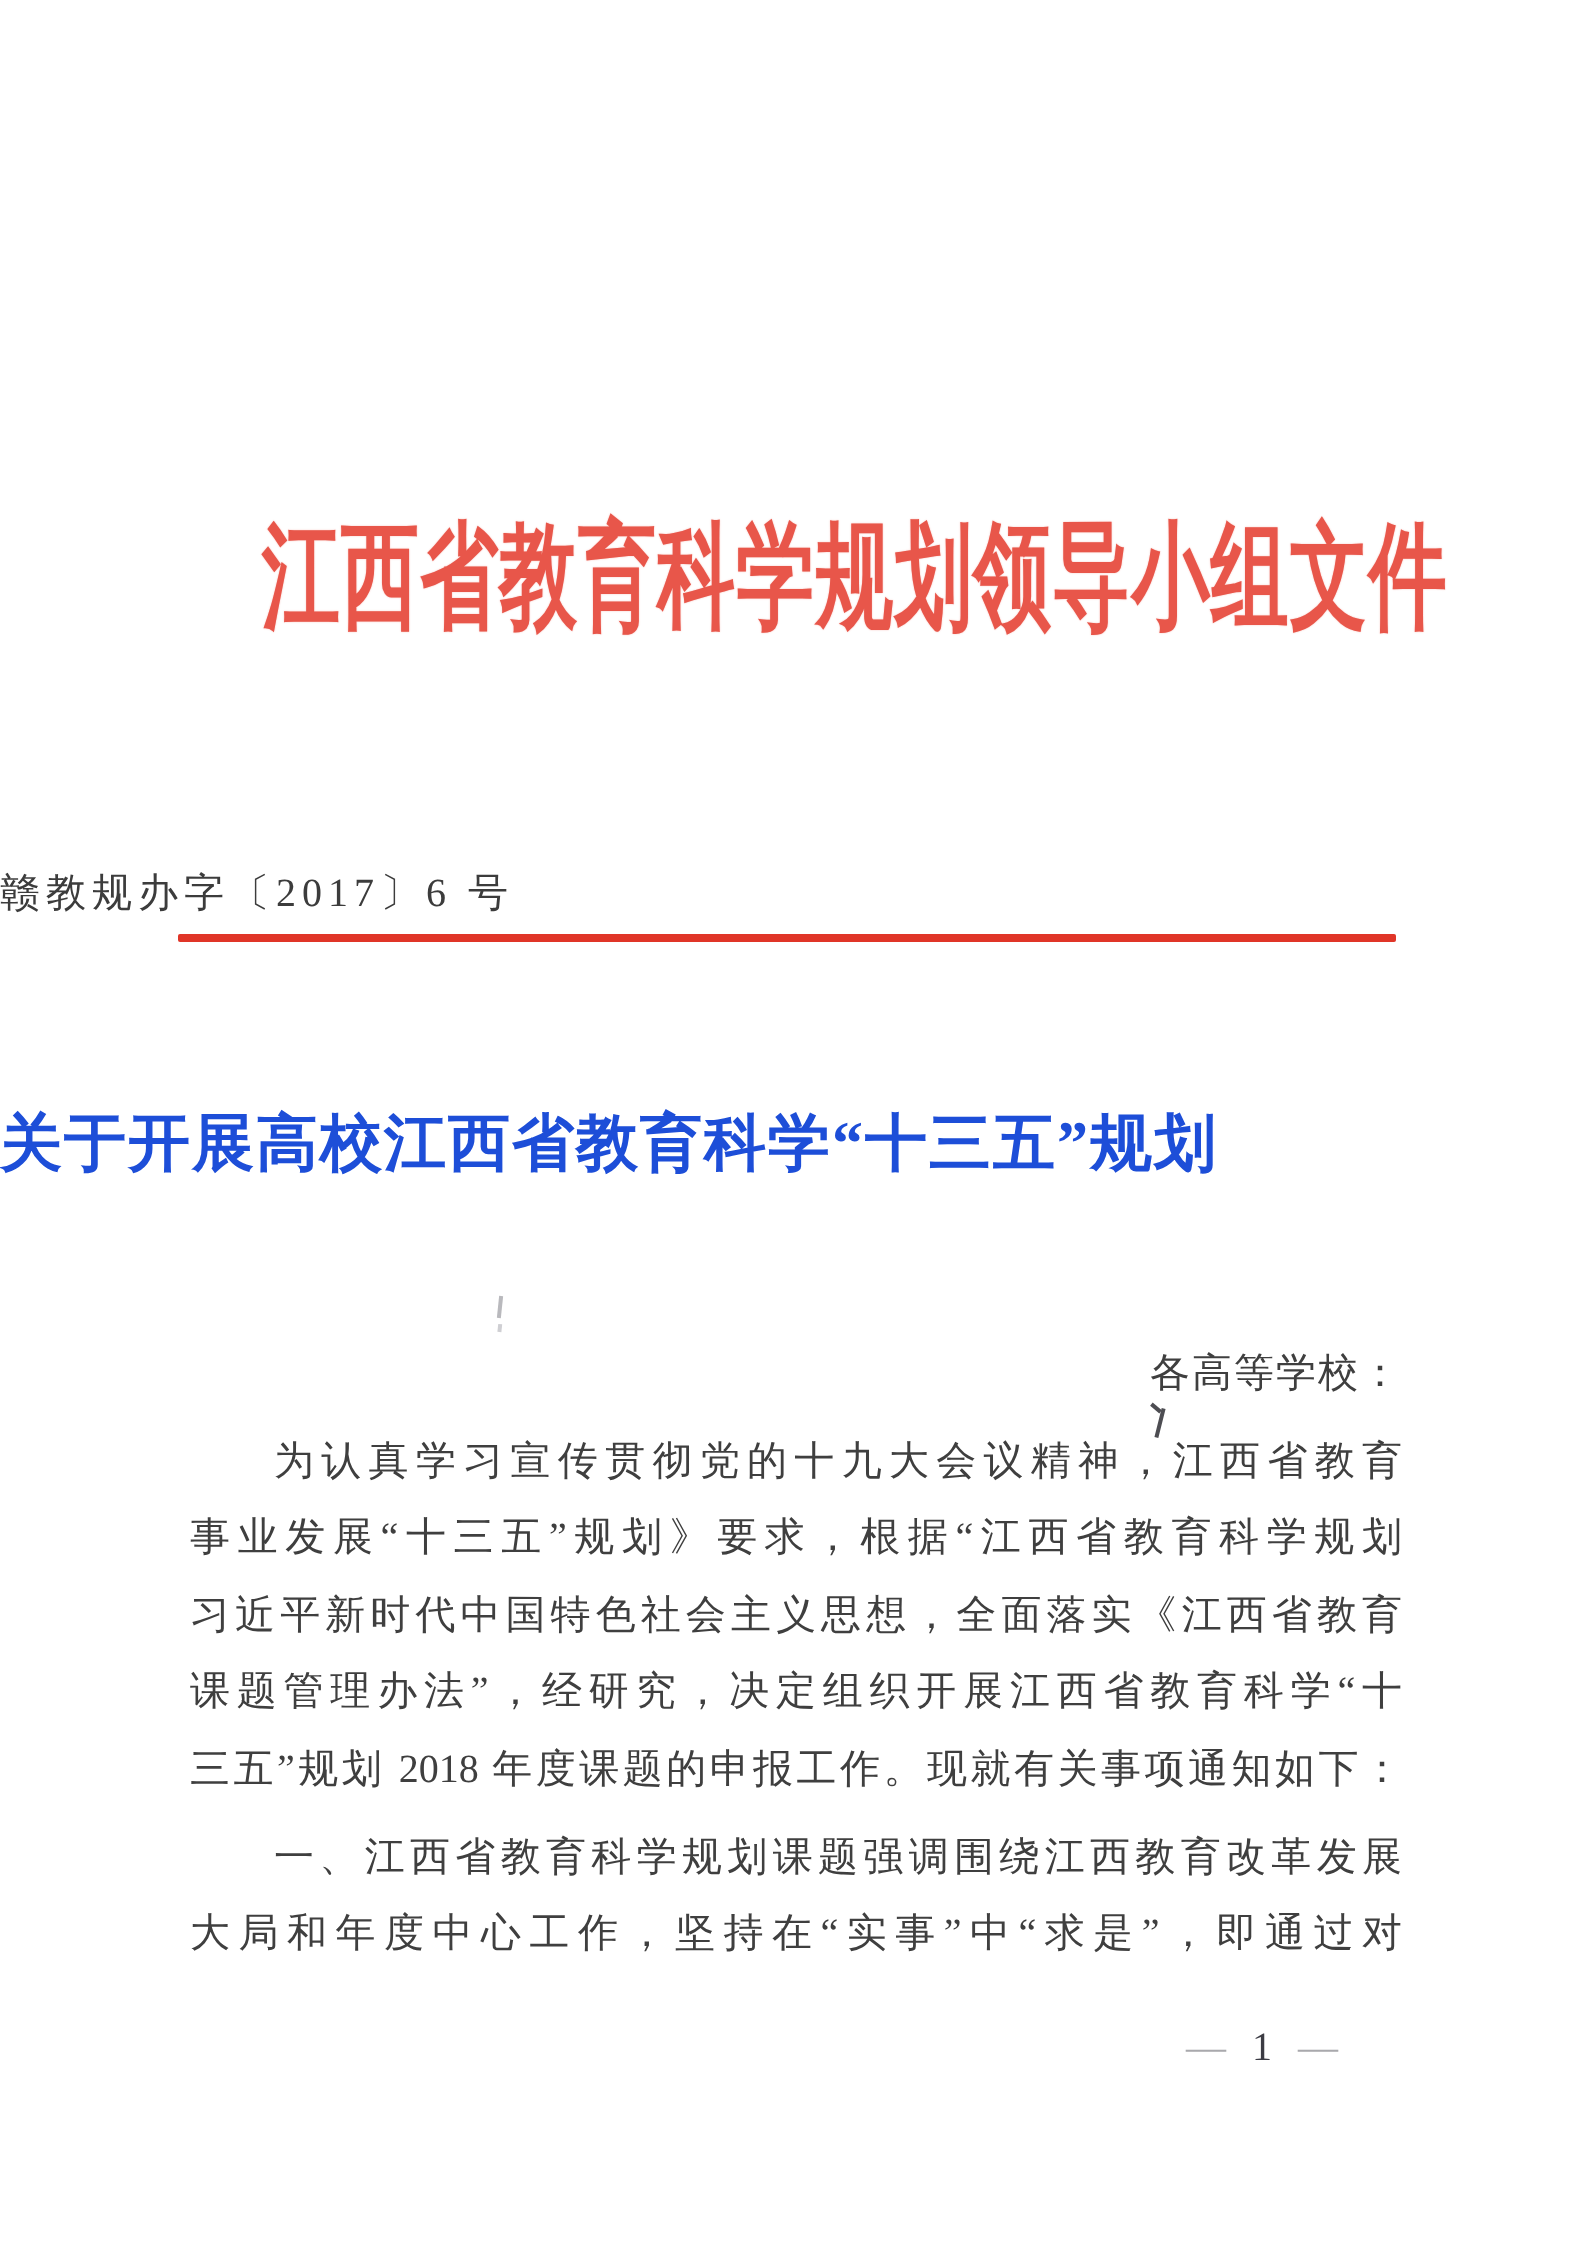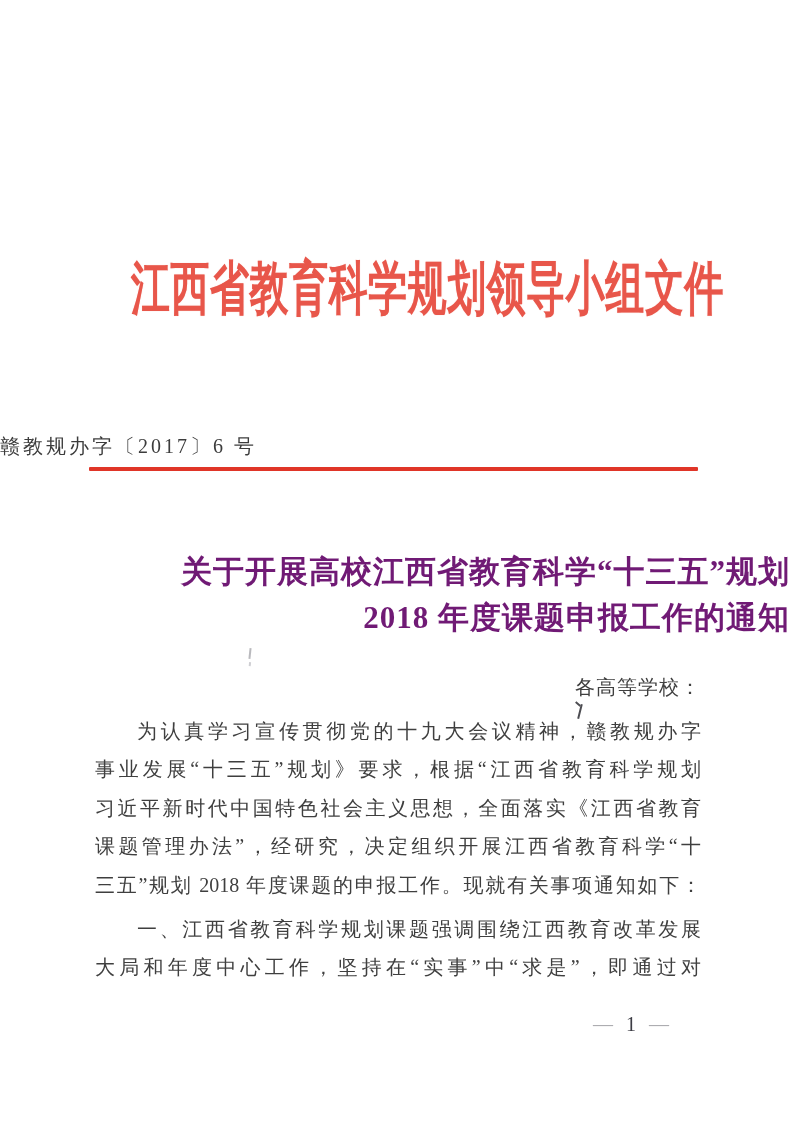--- a/index.html
+++ b/index.html
@@ -44,22 +44,22 @@
     width: 609px;
     height: 4px;
     background: #e03528;
     border-radius: 1px;
   }
   .doc-title {
     position: absolute;
     top: 549px;
     left: 0;
     width: 790px;
-    text-align: right;
-    color: #701a75;
+    text-align: left;
+    color: #1d4ed8;
     font-weight: bold;
   }
   .doc-title .t-line {
     font-size: 31px;
     line-height: 46px;
     letter-spacing: 1px;
     white-space: nowrap;
   }
   .body-block {
     position: absolute;
@@ -146,35 +146,34 @@
 <div class="page">
 
   <div class="header-title">江西省教育科学规划领导小组文件</div>
 
   <div class="doc-number">赣教规办字〔2017〕6 号</div>
 
   <div class="red-rule"></div>
 
   <div class="doc-title">
     <div class="t-line">关于开展高校江西省教育科学“十三五”规划</div>
-    <div class="t-line">2018 年度课题申报工作的通知</div>
   </div>
 
   <div class="pencil-mark"></div>
 
   <div class="cursor-mark">
     <span class="barb"></span>
     <span class="stem"></span>
   </div>
 
   <div class="body-block">
     <div class="salutation">各高等学校：</div>
 
     <div class="para">
-      <div class="para-line indent">为认真学习宣传贯彻党的十九大会议精神，赣教规办字</div>
+      <div class="para-line indent">为认真学习宣传贯彻党的十九大会议精神，江西省教育</div>
       <div class="para-line">事业发展“十三五”规划》要求，根据“江西省教育科学规划</div>
       <div class="para-line">习近平新时代中国特色社会主义思想，全面落实《江西省教育</div>
       <div class="para-line">课题管理办法”，经研究，决定组织开展江西省教育科学“十</div>
       <div class="para-line">三五”规划 2018 年度课题的申报工作。现就有关事项通知如下：</div>
     </div>
 
     <div class="para">
       <div class="para-line indent">一、江西省教育科学规划课题强调围绕江西教育改革发展</div>
       <div class="para-line">大局和年度中心工作，坚持在“实事”中“求是”，即通过对</div>
     </div>

